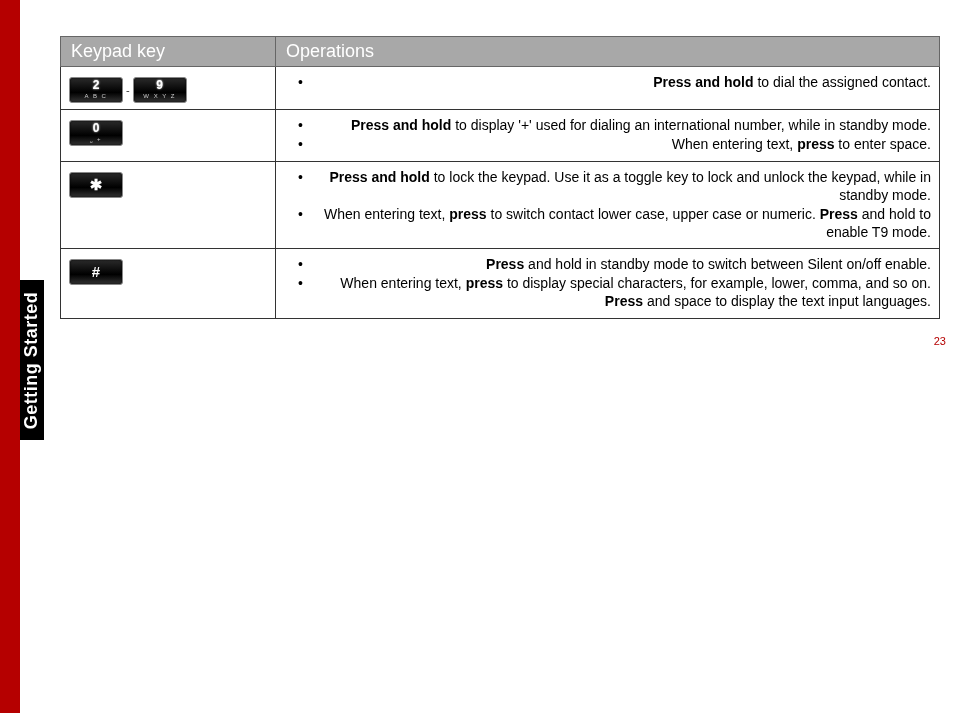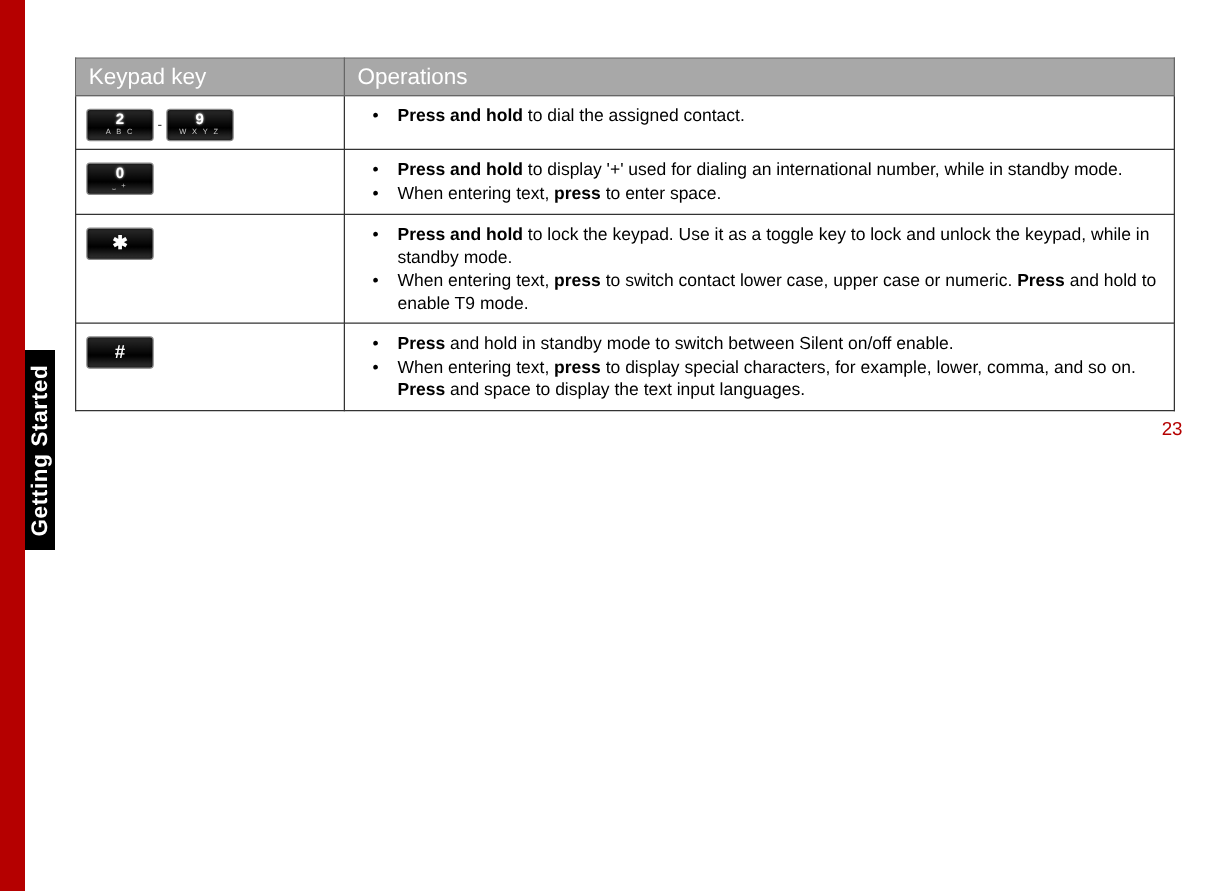--- a/index.html
+++ b/index.html
@@ -38,26 +38,26 @@
     font-family: "Arial Narrow", Arial, sans-serif;
     font-stretch: condensed;
     font-size: 18px;
     letter-spacing: 0.5px;
   }
   .page-num {
     position: absolute;
     right: 24px;
     top: 335px;
     color: #b50000;
-    font-size: 15px;
+    font-size: 11px;
   }
   table.main {
     position: absolute;
     left: 60px;
-    top: 46px;
+    top: 36px;
     width: 880px;
     border-collapse: collapse;
     border: 1px solid #333;
   }
   table.main th {
     background: #a8a8a8;
     color: #fff;
     font-weight: normal;
     font-size: 18px;
     text-align: left;
@@ -67,21 +67,21 @@
   table.main th:first-child { width: 215px; }
   table.main td {
     border: 1px solid #333;
     padding: 6px 8px;
     vertical-align: top;
     font-size: 14px;
     line-height: 1.28;
   }
   table.main td:first-child { text-align: left; vertical-align: top; padding-top:10px;}
   ul.ops { list-style: none; padding-left: 14px; }
-  ul.ops li { position: relative; padding-left: 20px; margin: 1px 0; }
+  ul.ops li { position: relative; padding-left: 20px; margin: 1px 0; text-align: right; }
   ul.ops li::before {
     content: "•";
     position: absolute;
     left: 0;
     top: 0;
   }
   .bold { font-weight: bold; }
 
   
   .key {

